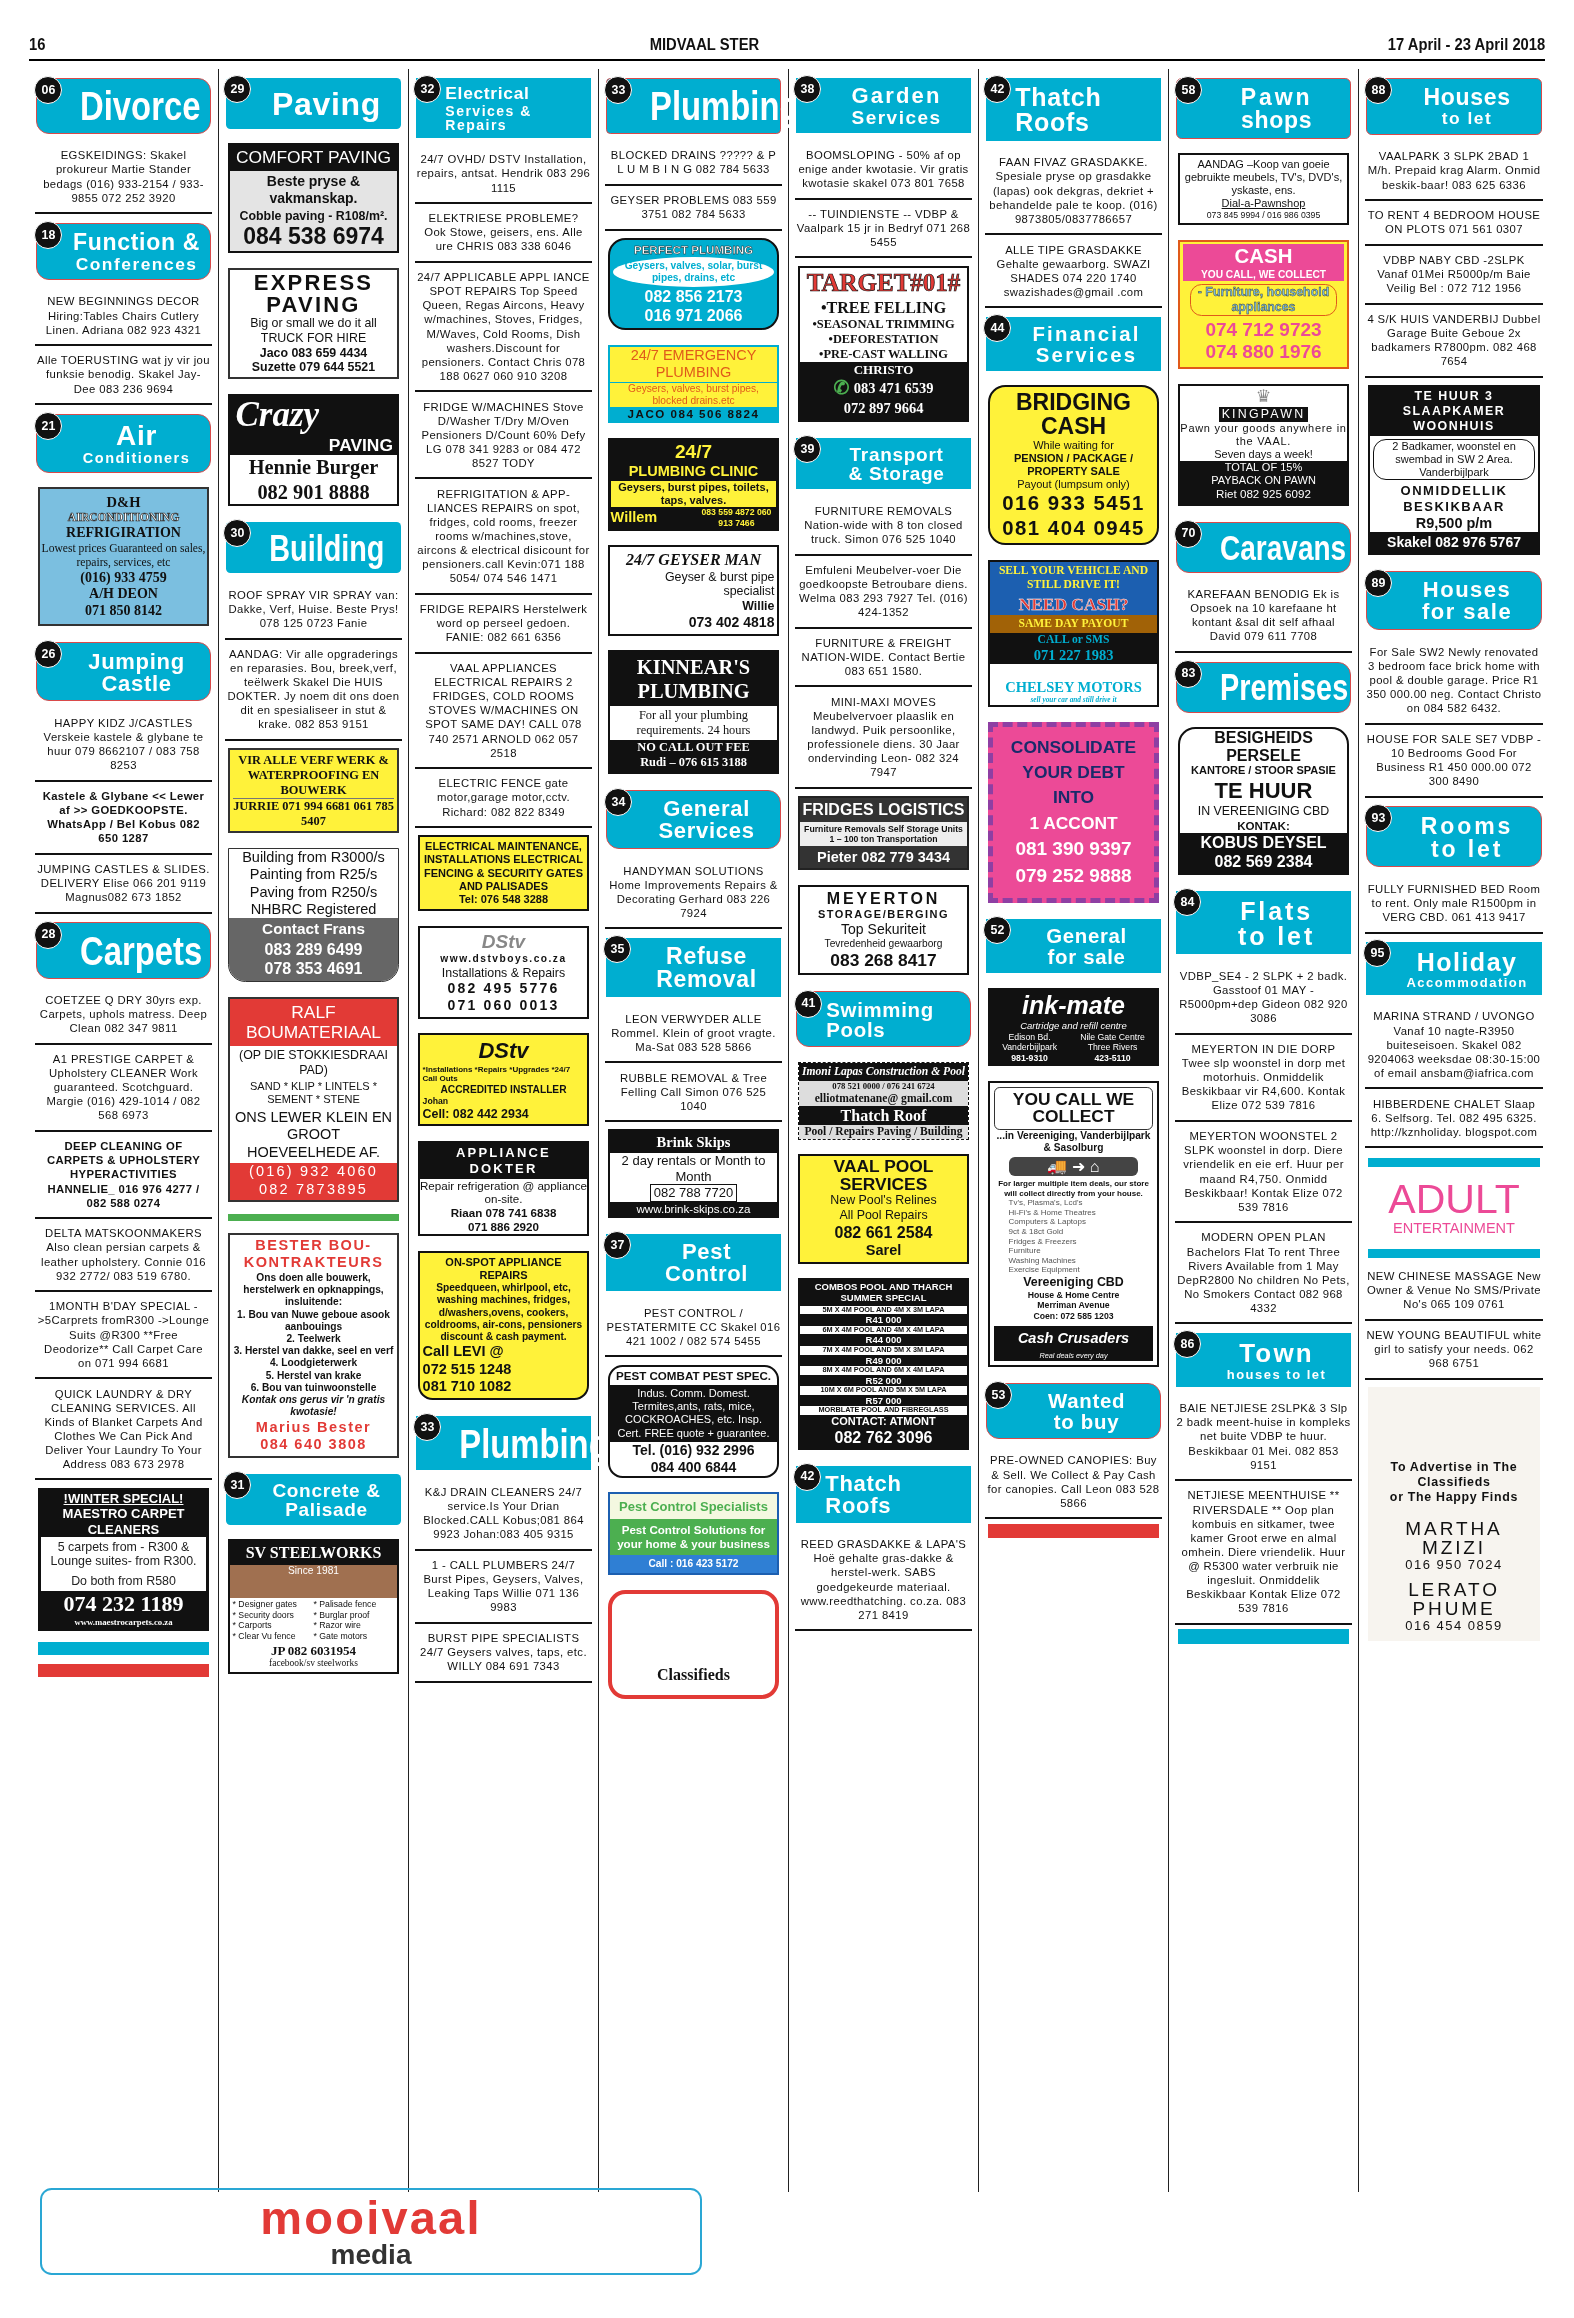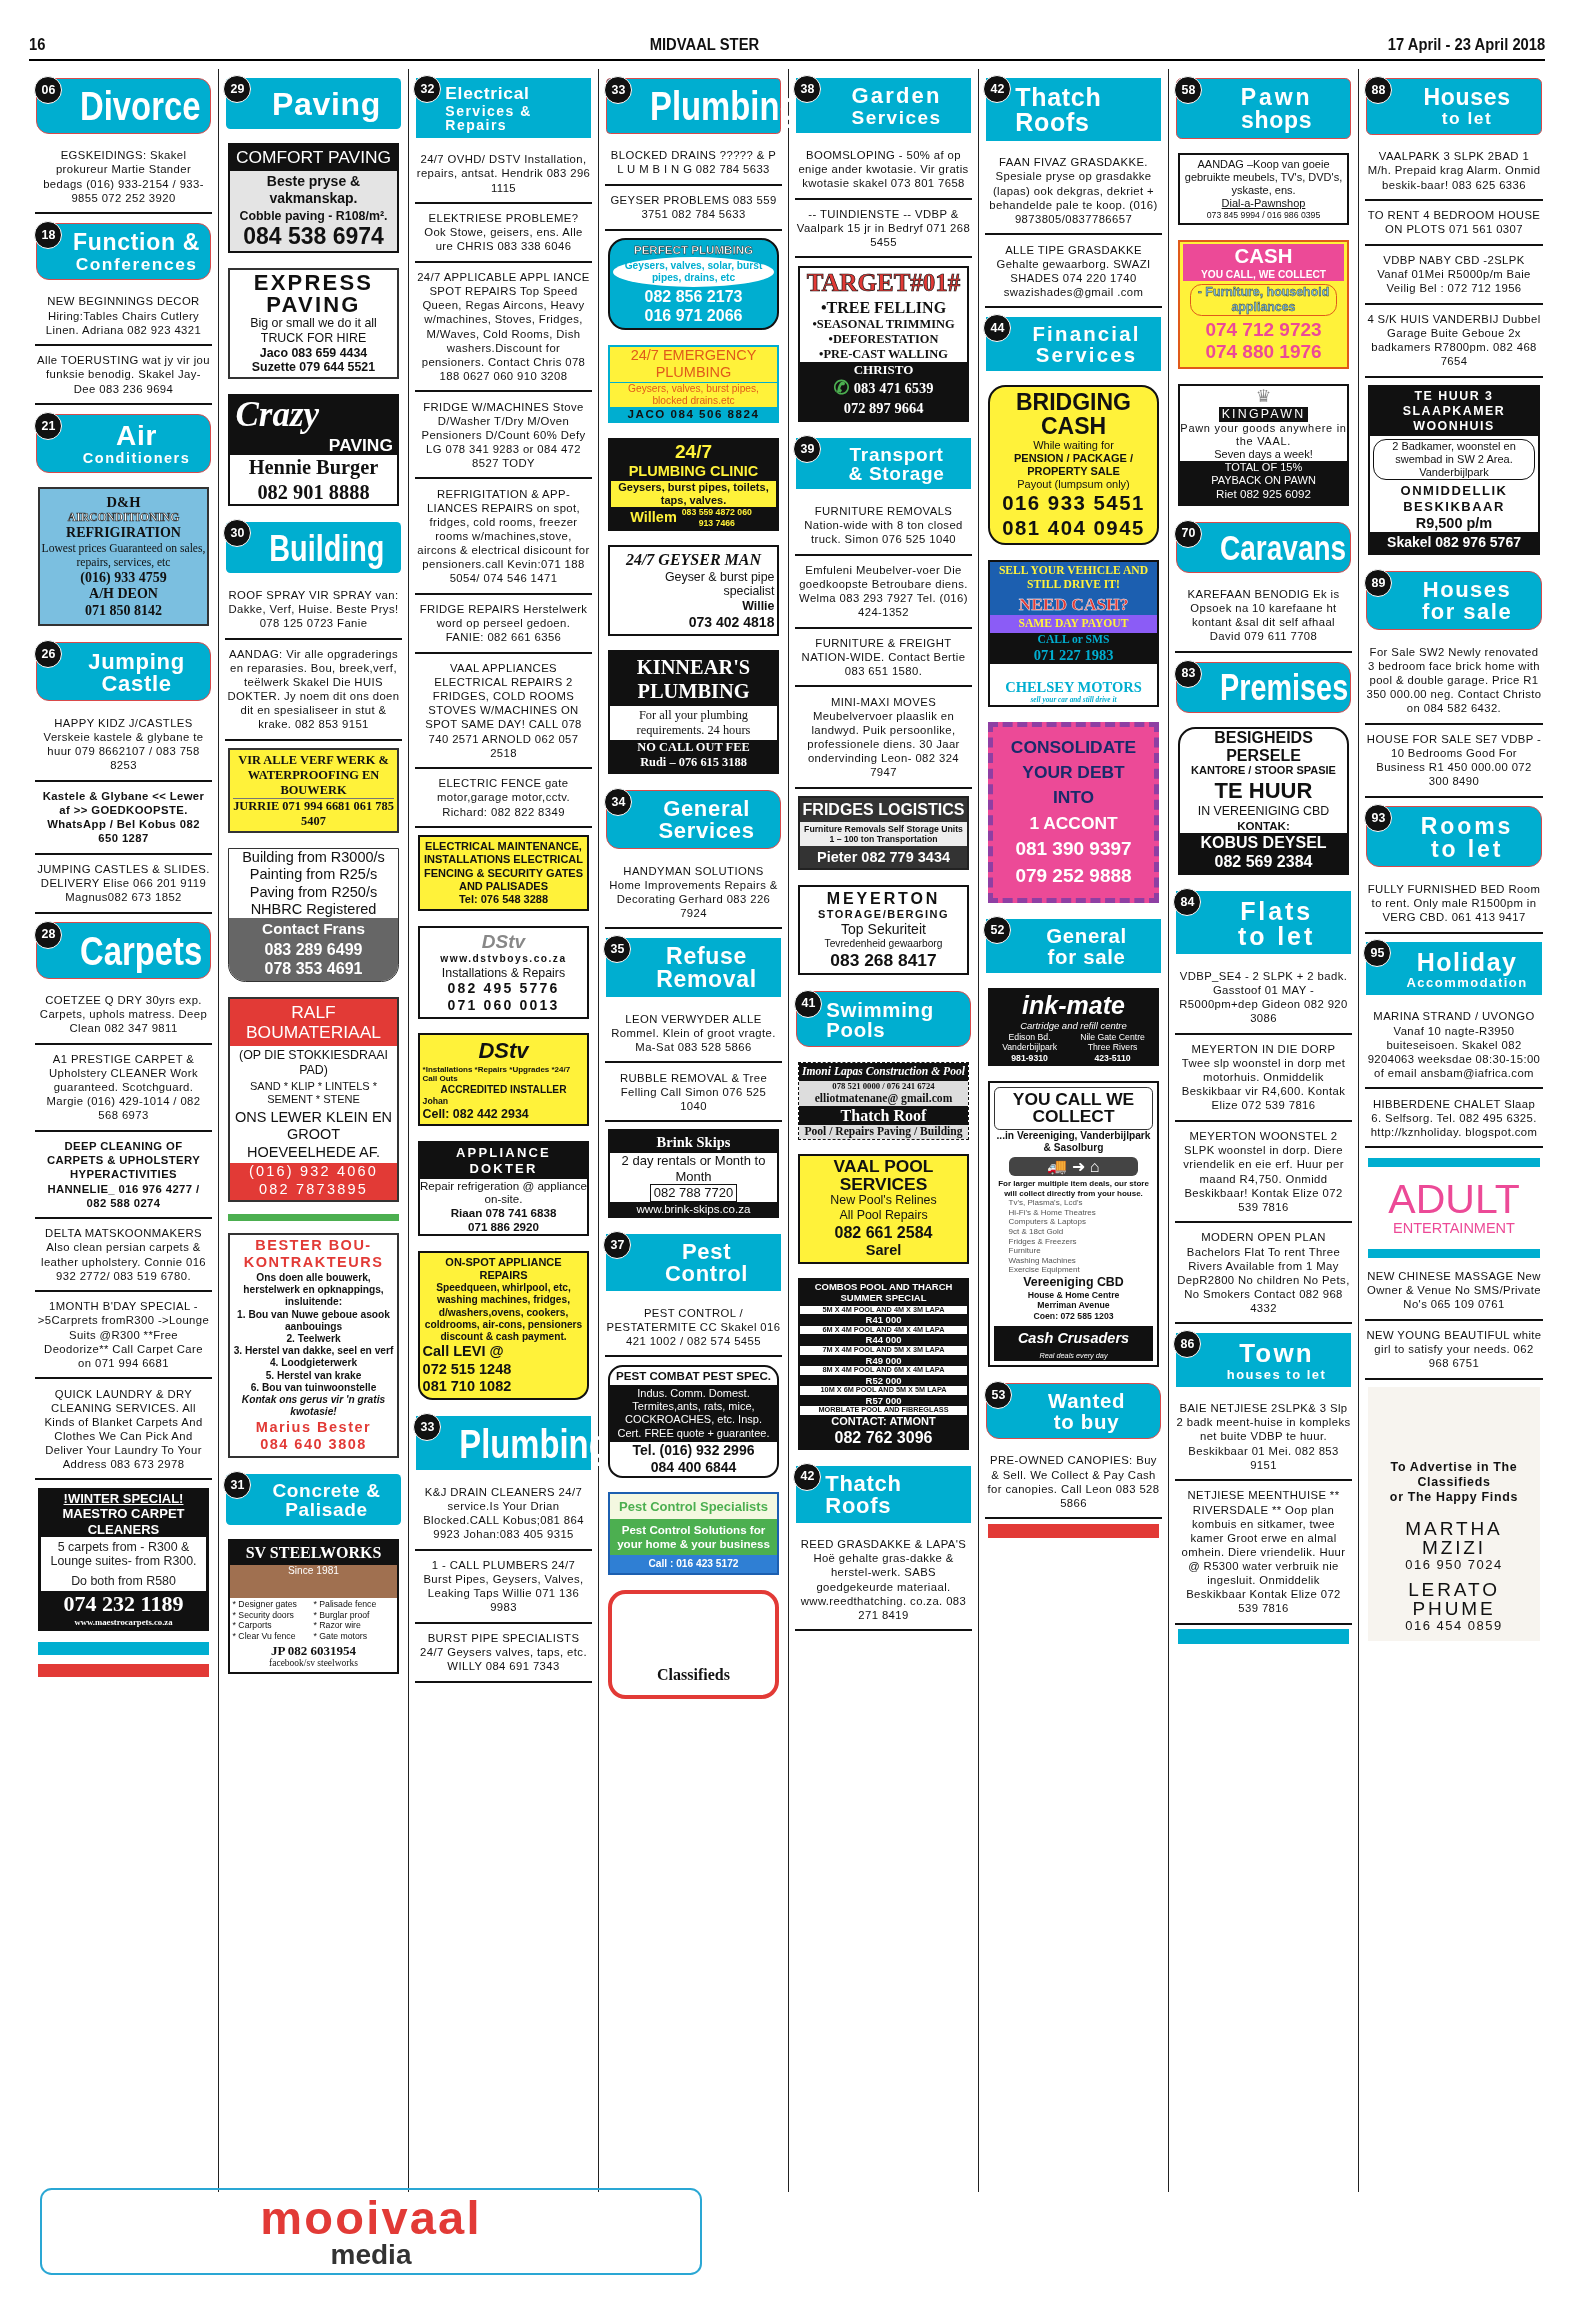--- a/index.html
+++ b/index.html
@@ -253,21 +253,21 @@
   </div>
   <div class="box yl" style="border:2.2px solid #00aed0">
     <div style="color:#e05a1a;font-size:14.5px">24/7 EMERGENCY PLUMBING</div>
     <div style="color:#e05a1a;font-size:10.2px;border-top:1.5px solid #00aed0">Geysers, valves, burst pipes, blocked drains.etc</div>
     <div class="bold" style="background:#00aed0;font-size:11.6px;letter-spacing:1.5px">JACO 084 506 8824</div>
   </div>
   <div class="box bk" style="padding:2.9px">
     <div class="bold" style="color:#fff23a;font-size:19px">24/7</div>
     <div class="bold" style="color:#fff23a;font-size:14.5px">PLUMBING CLINIC</div>
     <div class="bold yl" style="color:#111;font-size:11px">Geysers, burst pipes, toilets, taps, valves.</div>
-    <div style="display:flex;justify-content:center;align-items:center;color:#fff23a">
+    <div style="display:flex;justify-content:space-between;align-items:center;color:#fff23a">
       <span class="bold" style="font-size:14.5px">Willem</span>
       <span class="bold" style="font-size:8.7px;width:80px">083 559 4872 060 913 7466</span>
     </div>
   </div>
   <div class="box" style="border:2.2px solid #111;padding:2.9px">
     <div class="bold serif" style="font-size:16px;font-style:italic">24/7 GEYSER MAN</div>
     <div style="font-size:12.4px;text-align:right">Geyser &amp; burst pipe specialist</div>
     <div class="bold" style="font-size:12.4px;text-align:right">Willie</div>
     <div class="bold" style="font-size:14px;text-align:right">073 402 4818</div>
   </div>
@@ -420,21 +420,21 @@
     <div style="font-size:23px;line-height:1.05">BRIDGING CASH</div>
     <div style="font-size:11px;font-weight:normal">While waiting for</div>
     <div style="font-size:11px">PENSION / PACKAGE / PROPERTY SALE</div>
     <div style="font-size:11px;font-weight:normal">Payout (lumpsum only)</div>
     <div style="font-size:20.4px;letter-spacing:1.5px">016 933 5451</div>
     <div style="font-size:20.4px;letter-spacing:1.5px">081 404 0945</div>
   </div>
   <div class="box bold serif" style="border:2.2px solid #111">
     <div style="background:#1c5fb0;color:#fff23a;font-size:11.6px;padding:2.2px">SELL YOUR VEHICLE AND STILL DRIVE IT!</div>
     <div style="background:#1c5fb0;color:#e23a36;font-size:17.4px;-webkit-text-stroke:0.4px #fff">NEED CASH?</div>
-    <div style="background:#8b5cf6;color:#fff23a;font-size:11.6px;padding:2.2px">SAME DAY PAYOUT</div>
+    <div style="background:#a16207;color:#fff23a;font-size:11.6px;padding:2.2px">SAME DAY PAYOUT</div>
     <div class="bk" style="color:#00aed0;font-size:11.6px">CALL or SMS</div>
     <div class="bk" style="color:#00aed0;font-size:14.5px">071 227 1983</div>
     <div style="color:#00aed0;font-size:14.5px;padding-top:14.5px">CHELSEY MOTORS</div>
     <div style="color:#00aed0;font-size:7.3px;font-style:italic">sell your car and still drive it</div>
   </div>
   <div class="box bold" style="background:#ec4a97;border:5.8px dashed #8e3fa3;padding:5.8px 1.5px">
     <div style="color:#1a2a6a;font-size:17.4px;margin:4.4px 0">CONSOLIDATE</div>
     <div style="color:#1a2a6a;font-size:17.4px;margin:4.4px 0">YOUR DEBT</div>
     <div style="color:#1a2a6a;font-size:17.4px;margin:4.4px 0">INTO</div>
     <div style="color:#fff;font-size:17.4px;margin:4.4px 0">1 ACCONT</div>

